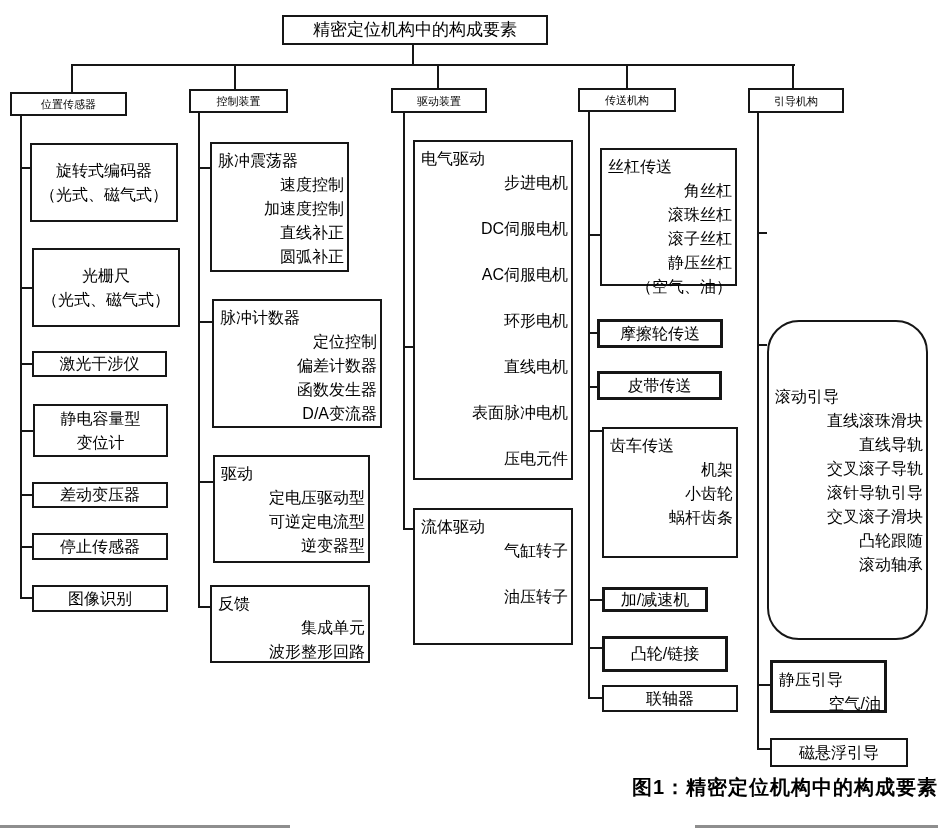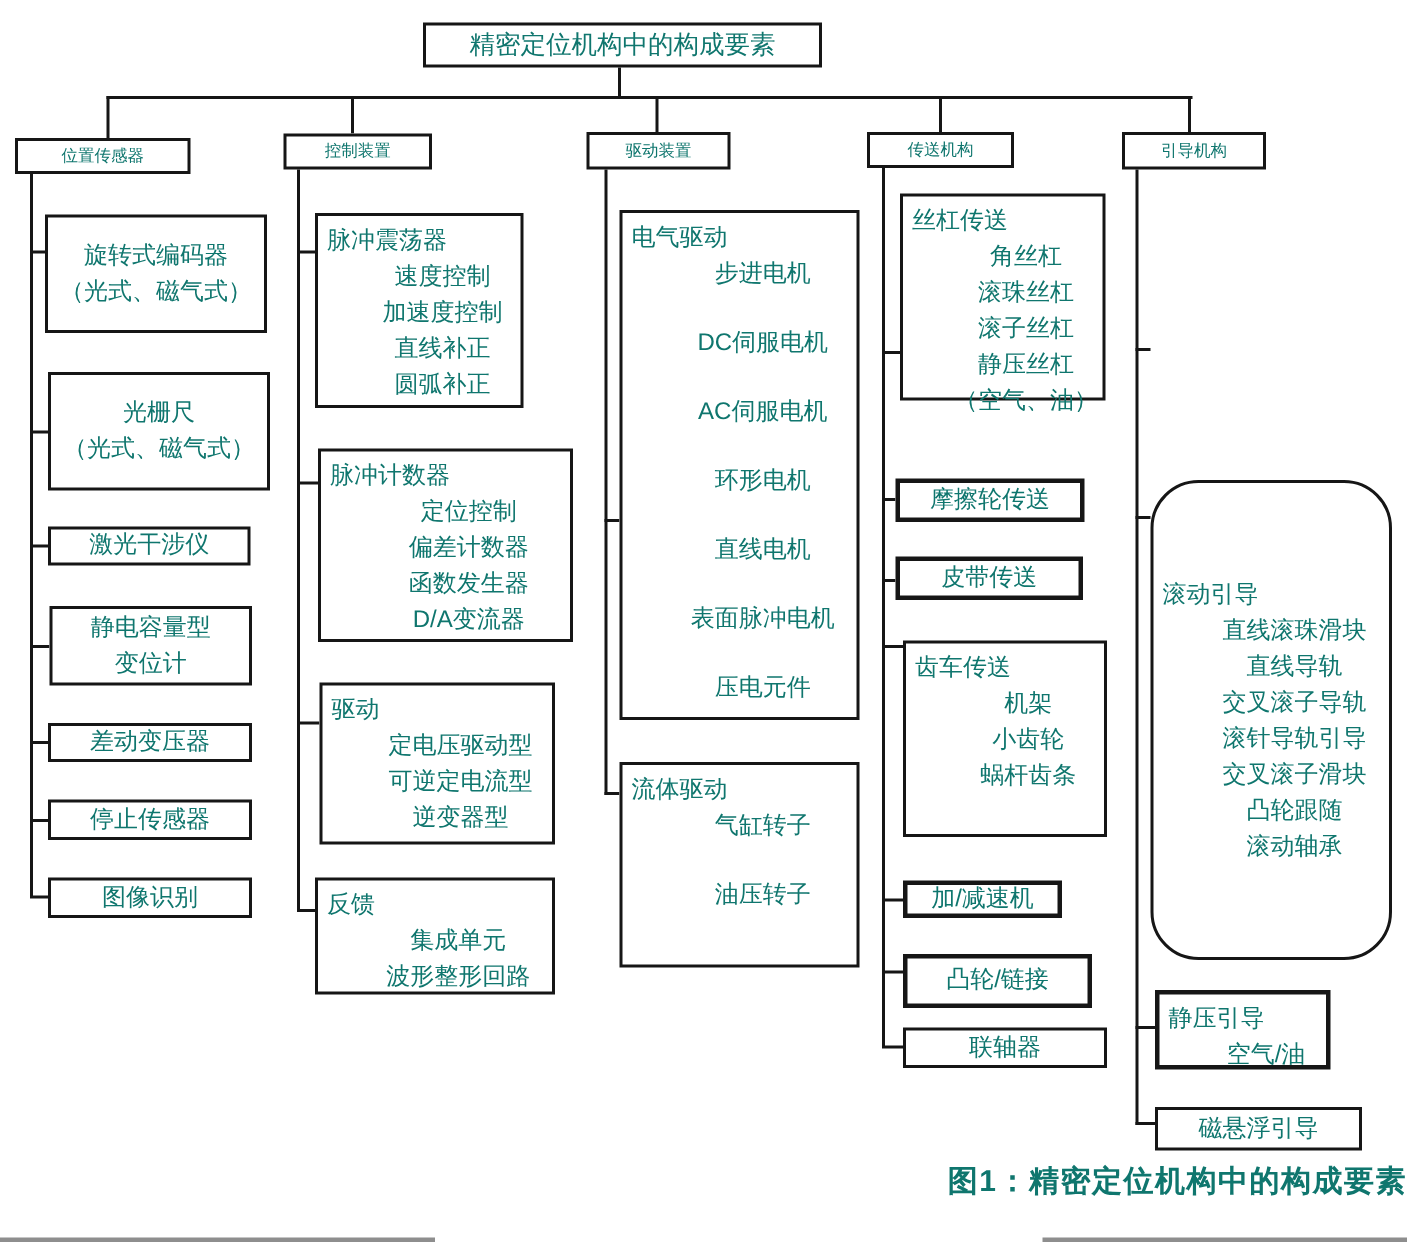--- a/index.html
+++ b/index.html
@@ -1,30 +1,30 @@
 <!DOCTYPE html>
 <html><head>
 <meta charset="utf-8">
 <style>
   html,body{margin:0;padding:0;background:#fff;}
   #stage{
     position:relative;width:938px;height:829px;background:#ffffff;
     font-family:"Liberation Sans","DejaVu Sans",sans-serif;
-    color:#0f766e;overflow:hidden;
+    color:#000000;overflow:hidden;
   }
   .box{
     position:absolute;border:2px solid #161616;background:#fff;
     font-size:16px;line-height:24px;box-sizing:border-box;
   }
   .box.bold{border-width:3px;}
   .center{display:flex;flex-direction:column;align-items:center;justify-content:center;text-align:center;}
   .list{padding:5px 3px 4px 6px;}
   .vcenter{display:flex;flex-direction:column;justify-content:center;}
   .bt{display:block;text-align:left;}
-  .bi{display:block;padding-left:28px;text-align:center;}
+  .bi{display:block;padding-left:28px;text-align:right;}
   .gapped .bi + .bi{margin-top:22px;}
   .hdr{font-size:11px;}
   .rootbox{font-size:17px;}
   .vline,.hline{position:absolute;background:#161616;}
   .vline{width:2px;}
   .hline{height:2px;}
   .caption{
     position:absolute;left:0;top:774;width:938px;text-align:right;
     font-size:20px;font-weight:bold;letter-spacing:1px;
   }
@@ -147,21 +147,21 @@
   </div>
   <div class="vline" style="left:588px;top:112px;height:586px;"></div>
   <div class="hline" style="left:588px;top:234px;width:12px;"></div>
   <div class="hline" style="left:588px;top:332px;width:9px;"></div>
   <div class="hline" style="left:588px;top:386px;width:9px;"></div>
   <div class="hline" style="left:588px;top:430px;width:14px;"></div>
   <div class="hline" style="left:588px;top:599px;width:14px;"></div>
   <div class="hline" style="left:588px;top:647px;width:14px;"></div>
   <div class="hline" style="left:588px;top:697px;width:14px;"></div>
 
-  <div class="box list" style="left:600px;top:129px;width:137px;height:138px;">
+  <div class="box list" style="left:600px;top:148px;width:137px;height:138px;">
     <span class="bt">丝杠传送</span>
     <span class="bi">角丝杠</span>
     <span class="bi">滚珠丝杠</span>
     <span class="bi">滚子丝杠</span>
     <span class="bi">静压丝杠</span>
     <span class="bi">（空气、油）</span>
   </div>
   <div class="box center bold" style="left:597px;top:319px;width:126px;height:29px;">
     <span>摩擦轮传送</span>
   </div>

